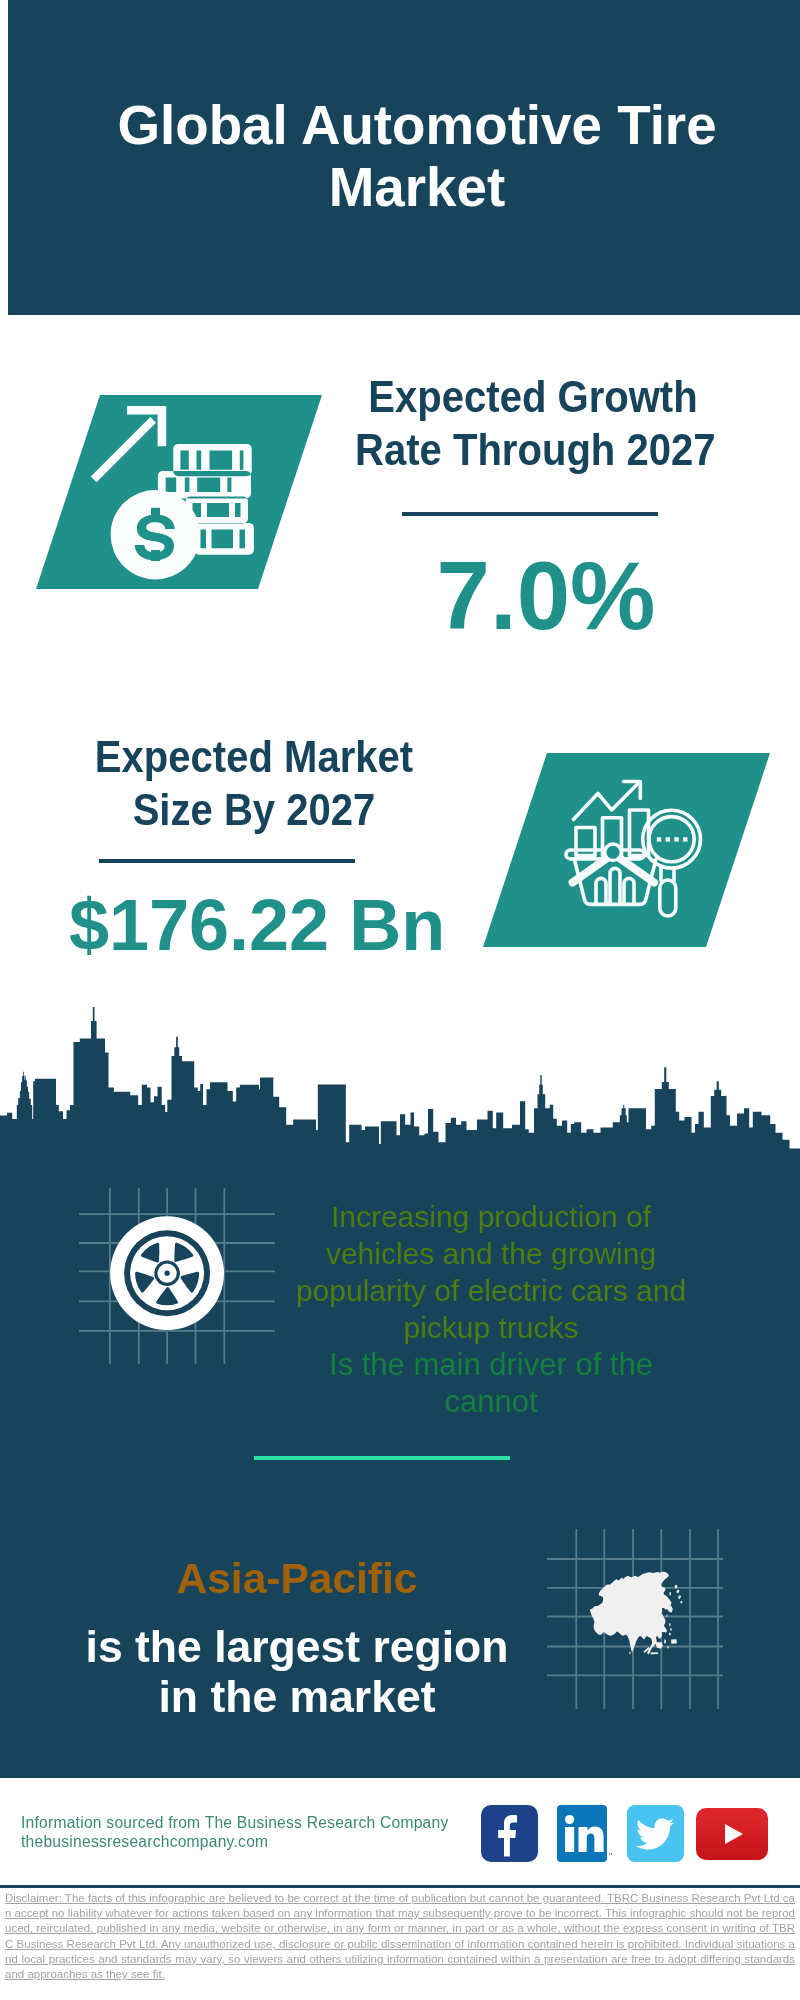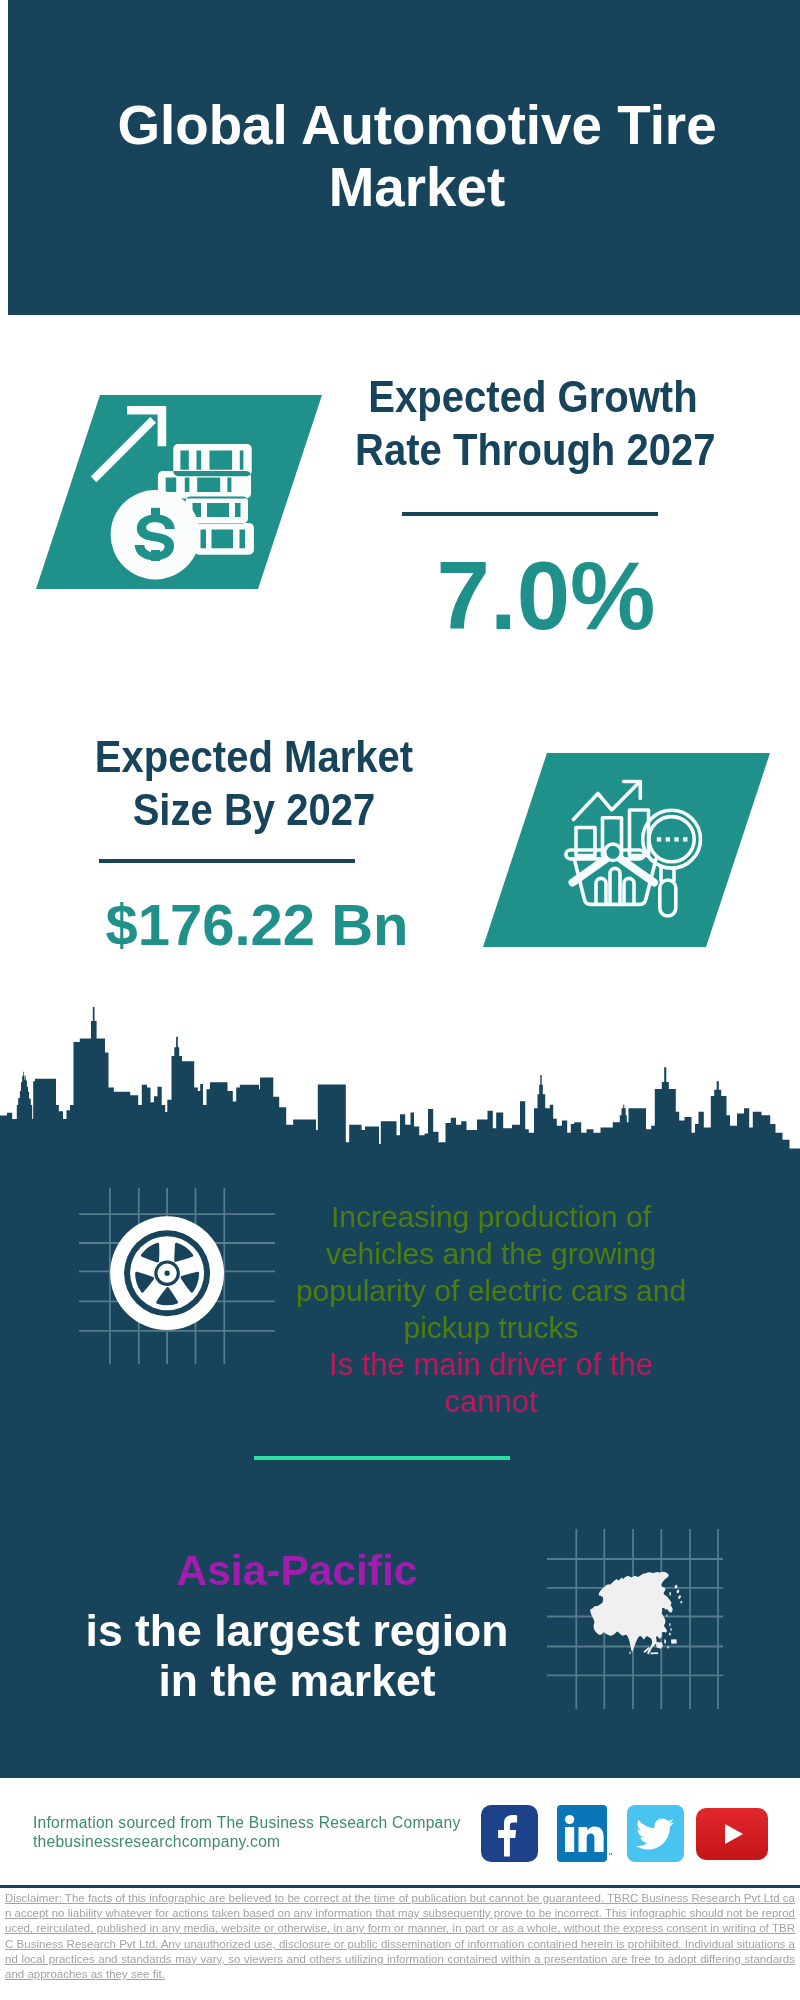--- a/index.html
+++ b/index.html
@@ -21,43 +21,43 @@
   .stat-rule{height:4px;background:#17445b;position:absolute;}
   .stat-val{color:#1f918a;font-weight:bold;margin:0;white-space:nowrap;position:absolute;
     text-align:center;}
 
   #gh{left:333px;top:370px;width:400px;}
   #gr{left:402px;top:512px;width:256px;}
   #gv{left:346px;top:548px;width:400px;font-size:96px;line-height:96px;}
 
   #mh{left:54px;top:730px;width:400px;}
   #mr{left:99px;top:859px;width:256px;}
-  #mv{left:57px;top:889px;width:400px;font-size:58px;line-height:72.3px;}
+  #mv{left:57px;top:889px;width:400px;font-size:72px;line-height:72.3px;}
 
   
   .skyline{position:absolute;left:0;top:1005px;width:800px;height:147px;display:block;}
 
   
   .dark{position:absolute;left:0;top:1150px;width:800px;height:628px;background:#17445b;}
 
   .grid1{position:absolute;left:79px;top:1188px;}
   .grid2{position:absolute;left:547px;top:1529px;}
 
   .s3-text{position:absolute;left:271px;top:1198px;width:440px;text-align:center;}
   .hl{color:#4d7c0f;font-size:30px;font-weight:normal;line-height:37px;margin:0;}
-  .sub{color:#be185d;font-size:31px;line-height:37px;margin:0;font-weight:normal;}
+  .sub{color:#15803d;font-size:31px;line-height:37px;margin:0;font-weight:normal;}
   .green-rule{position:absolute;left:254px;top:1456px;width:256px;height:4px;background:#2ce2a3;}
 
   .s4-text{position:absolute;left:67px;top:1536px;width:460px;text-align:center;}
-  .hl2{color:#a21caf;font-size:42.5px;font-weight:bold;line-height:54px;margin:8px;white-space:nowrap;}
+  .hl2{color:#a16207;font-size:42.5px;font-weight:bold;line-height:54px;margin:16px;white-space:nowrap;}
   .sub2{color:#ffffff;font-size:44.5px;line-height:49.5px;margin:1px;font-weight:bold;white-space:nowrap;}
 
   
   .foot{position:absolute;left:0;top:1778px;width:800px;height:108px;background:#ffffff;}
-  .src{position:absolute;left:33px;top:1813px;color:#3d8a72;font-size:15.6px;line-height:19px;
+  .src{position:absolute;left:21px;top:1813px;color:#3d8a72;font-size:15.6px;line-height:19px;
        white-space:nowrap;letter-spacing:0.25px;}
   .social{position:absolute;left:0;top:0;width:800px;height:2000px;pointer-events:none;}
   .sq{position:absolute;display:block;}
 
   .divline{position:absolute;left:0;top:1885px;width:800px;height:3px;background:#17445b;}
   .disclaimer{position:absolute;left:5px;top:1891px;width:790px;color:#a3a3a3;
     font-size:11.5px;line-height:15.2px;text-align:justify;word-break:break-all;text-decoration:underline;}
 </style>
 </head>
 <body>

